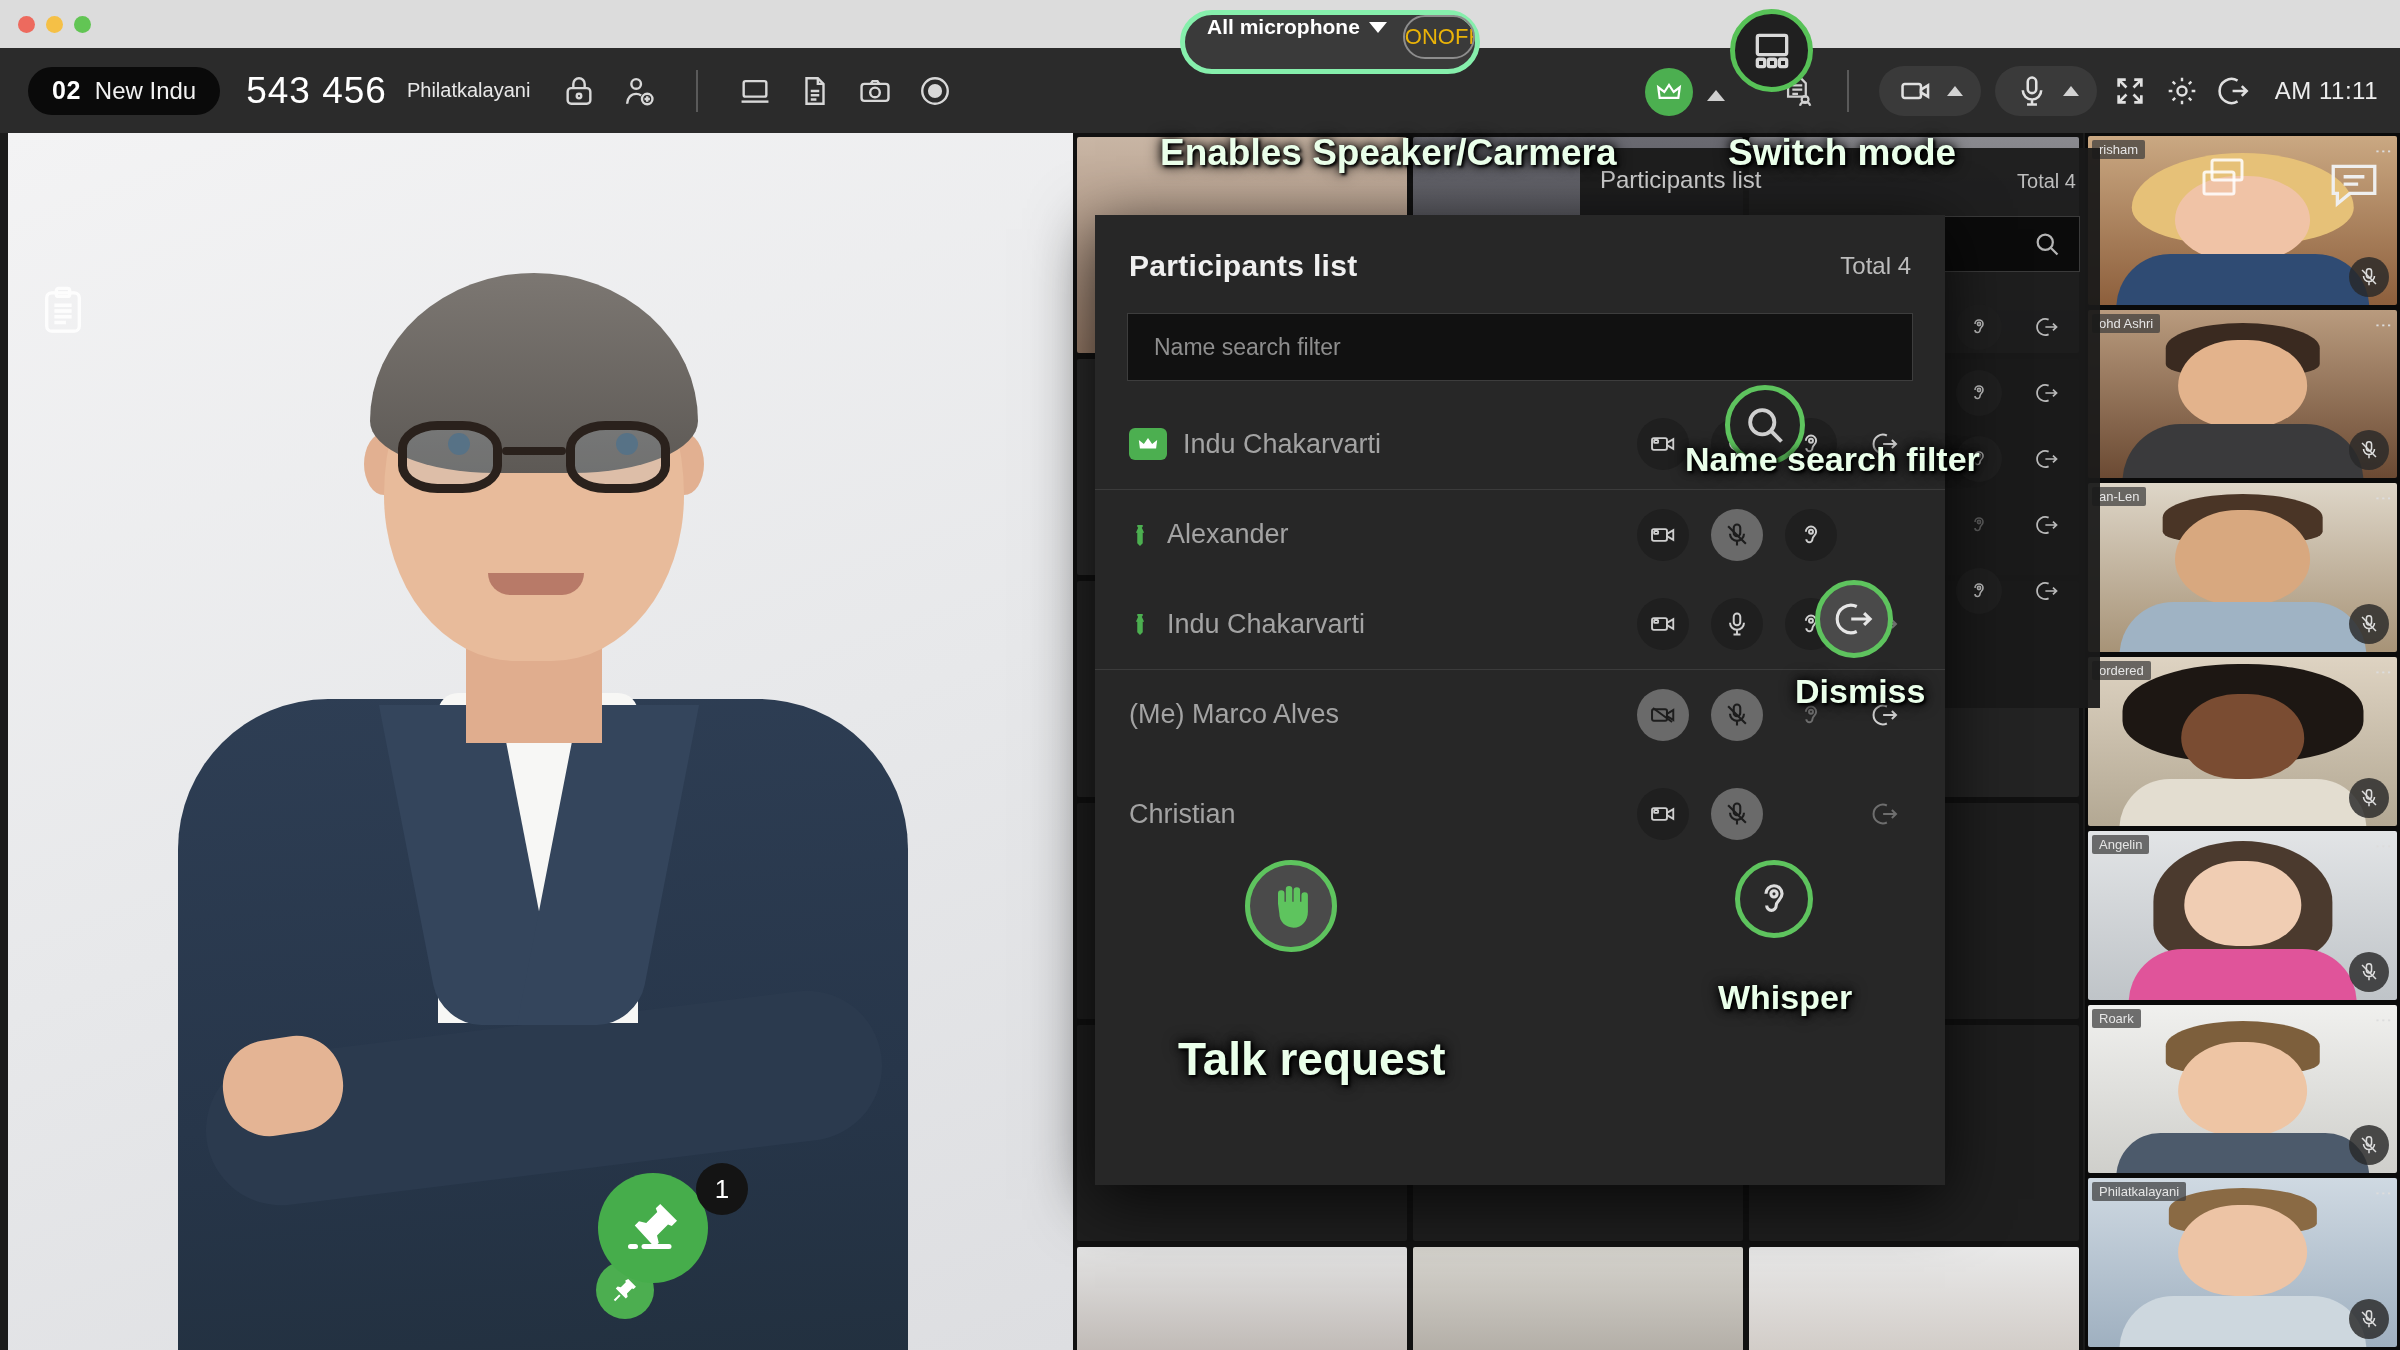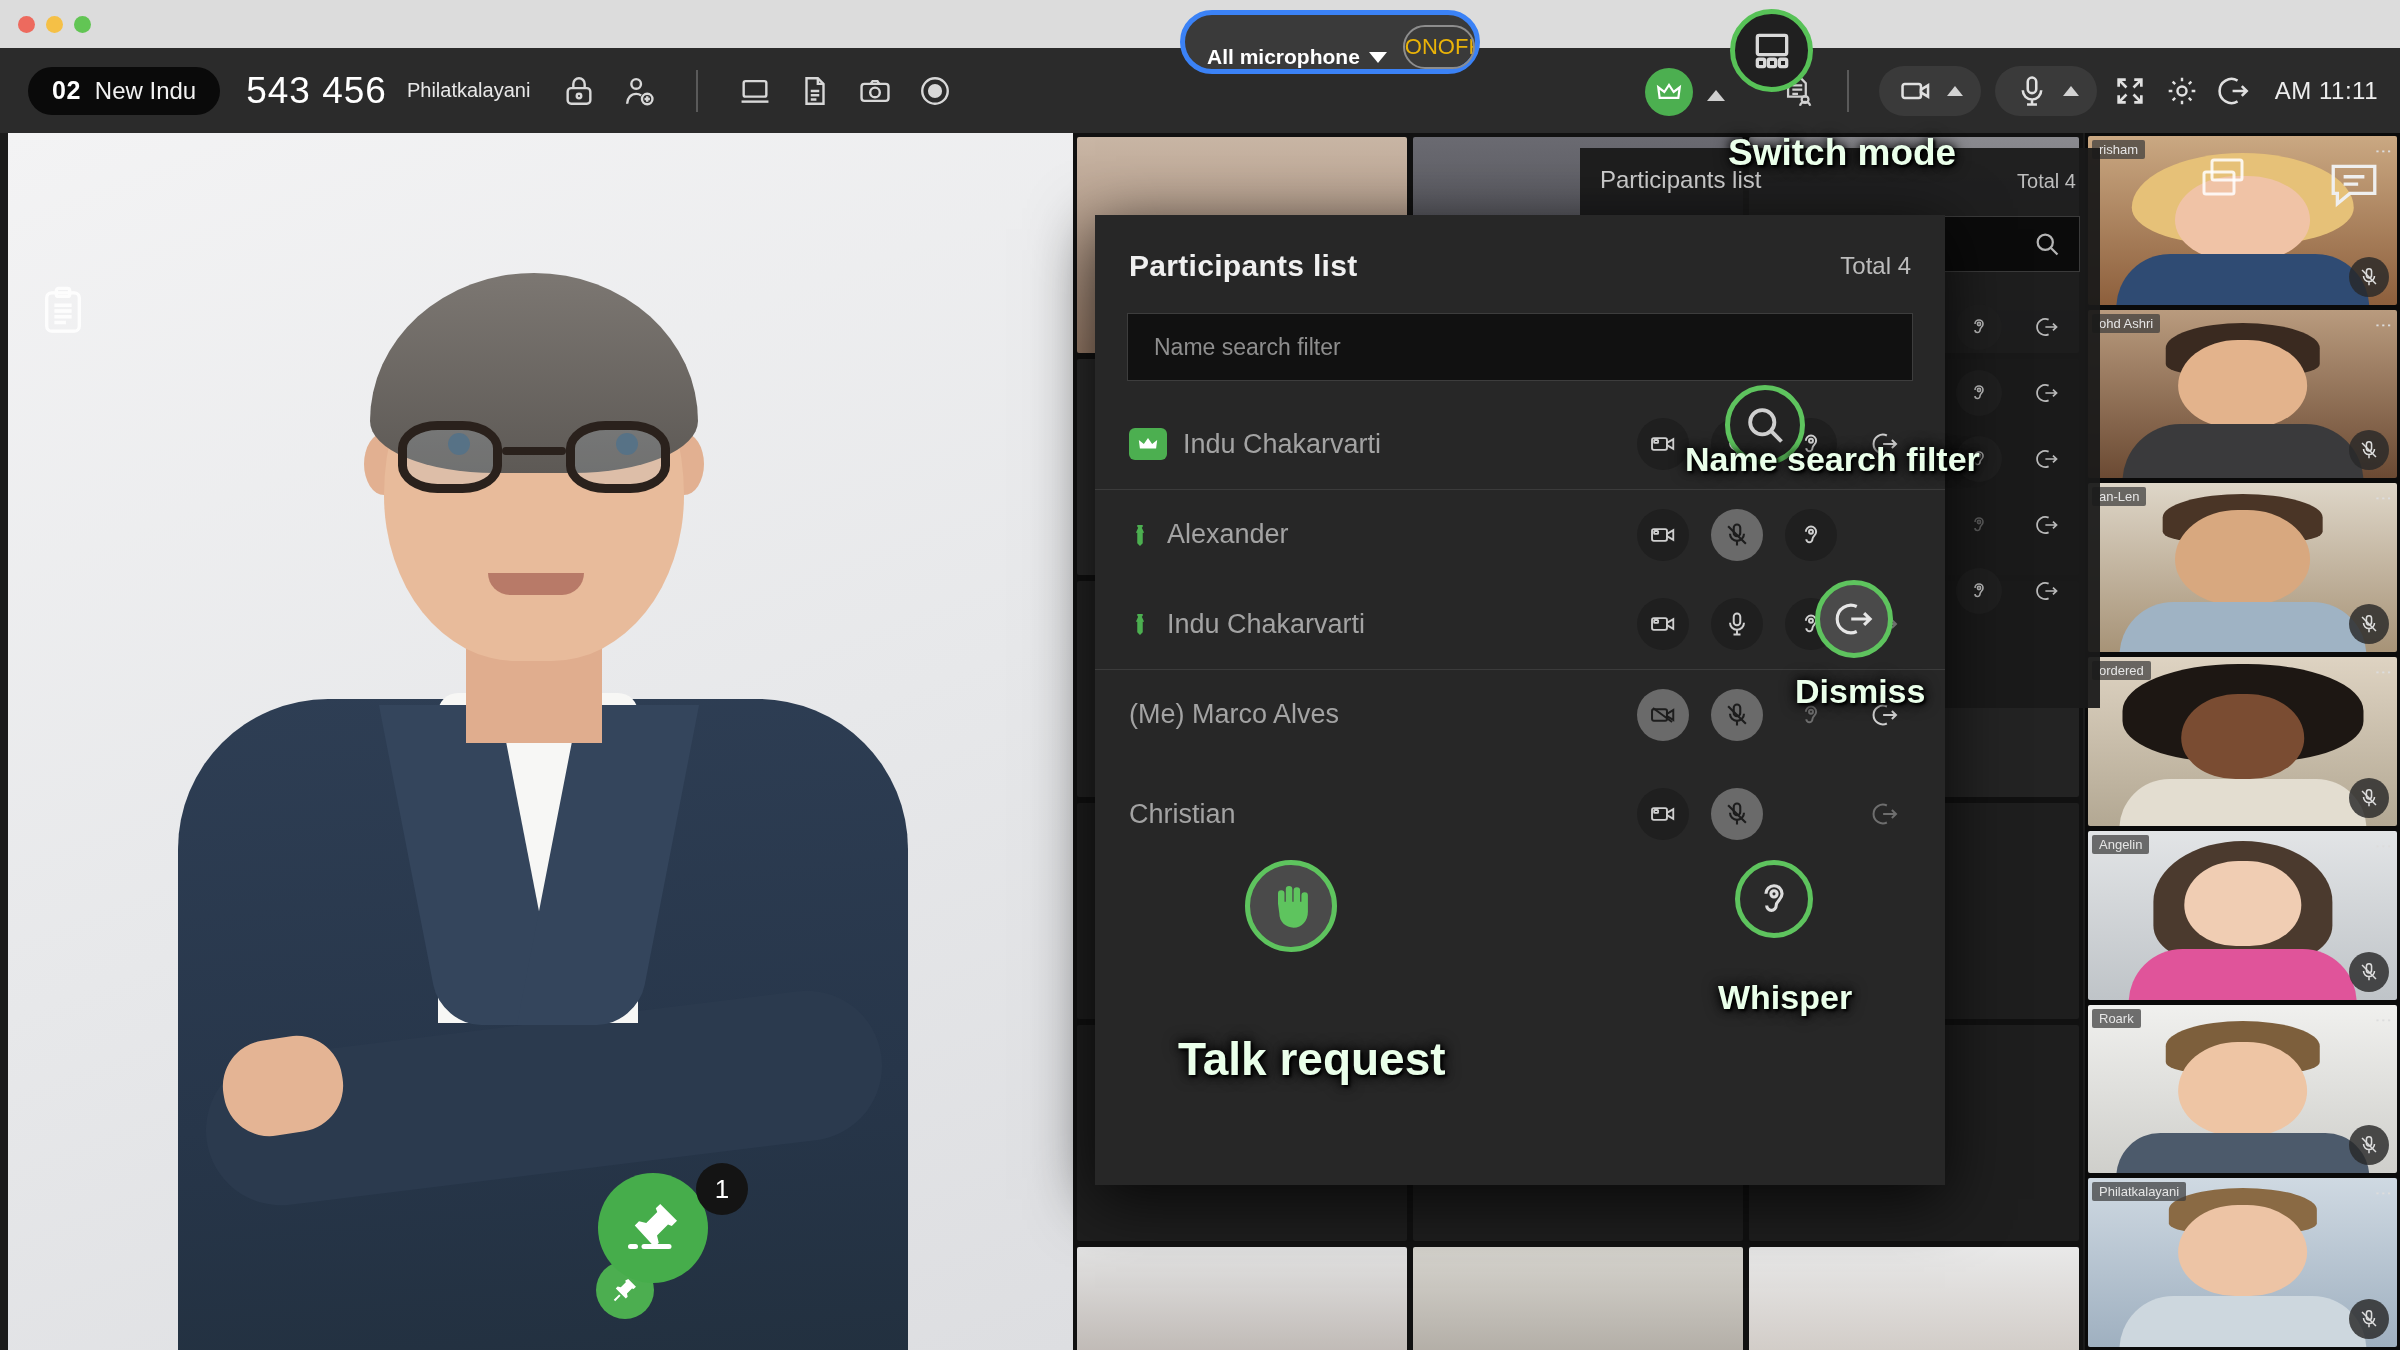--- a/index.html
+++ b/index.html
@@ -26,22 +26,22 @@
   .room-name { color:#e8e8e8; font-size:20px; margin-left:20px; }
 
   .tb-icons { display:flex; align-items:center; gap:22px; margin-left:30px; }
   .tb-ico { width:38px; height:38px; display:flex; align-items:center; justify-content:center;
             color:#d8d8d8; }
   .tb-ico svg { width:34px; height:34px; }
   .vdiv { width:2px; height:42px; background:#5a5a5a; margin:0 16px; }
 
   
   .mic-master { position:absolute; left:1180px; top:10px; width:300px; height:64px;
-                background:#3a3a3a; border-radius:34px; border:5px solid #3b82f6;
-                display:flex; align-items:flex-end; z-index:40; }
+                background:#3a3a3a; border-radius:34px; border:5px solid #86efac;
+                display:flex; align-items:flex-start; z-index:40; }
   .mic-master-label { color:#fff; font-size:21px; font-weight:bold; margin-left:22px;
                       display:flex; align-items:center; gap:9px; white-space:nowrap; }
   .caret-dn { width:0;height:0;border-left:9px solid transparent;border-right:9px solid transparent;
               border-top:11px solid #fff; }
   .onoff { margin-left:16px; display:flex; height:44px; border:2px solid #8d8d8d;
            border-radius:23px; overflow:hidden; }
   .onoff div { width:66px; display:flex; align-items:center; justify-content:center;
                color:#eab308; font-size:22px; }
   .onoff .sep { width:2px; background:#8d8d8d; padding:0; }
 
@@ -737,20 +737,21 @@
       <path d="M7.6 9.2a4.4 4.4 0 1 1 8.8 0c0 3.2-3.2 3.8-3.2 6.4a2.6 2.6 0 1 1-5.2 0"></path>
         <circle cx="12" cy="9.2" r="1.7"></circle>
     </svg>
   </div>
   <div class="ring ring-hand">
     <svg width="52" height="52" viewBox="0 0 24 24" fill="#5ec45e">
       <path d="M6 11V6.2a1.5 1.5 0 0 1 3 0V10h.6V4.3a1.5 1.5 0 0 1 3 0V10h.6V4.9a1.5 1.5 0 0 1 3 0V10h.6V7.2a1.5 1.5 0 0 1 3 0v7.4c0 4-2.7 7.4-6.6 7.4-3.6 0-6.6-2.6-6.6-6.6z"></path>
     </svg>
   </div>
 
+  <div class="anno a-speaker">Enables Speaker/Carmera</div>
   <div class="anno a-switch">Switch mode</div>
   <div class="anno a-search">Name search filter</div>
   <div class="anno a-dismiss">Dismiss</div>
   <div class="anno a-talk">Talk request</div>
   <div class="anno a-whisper">Whisper</div>
 
   <div class="filmstrip">
 
     <div class="fs-tile" style="background:linear-gradient(180deg,#caa882 0%,#8d5f3c 100%)">
       <div class="ph">

